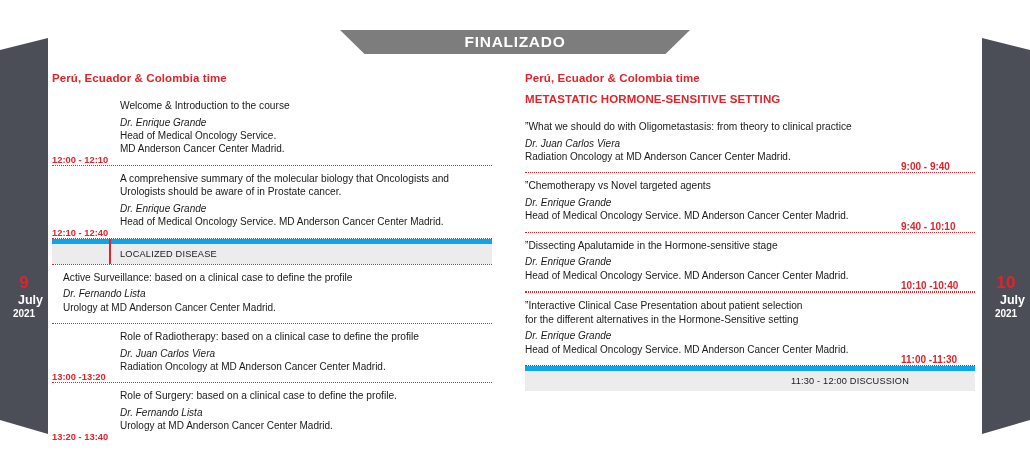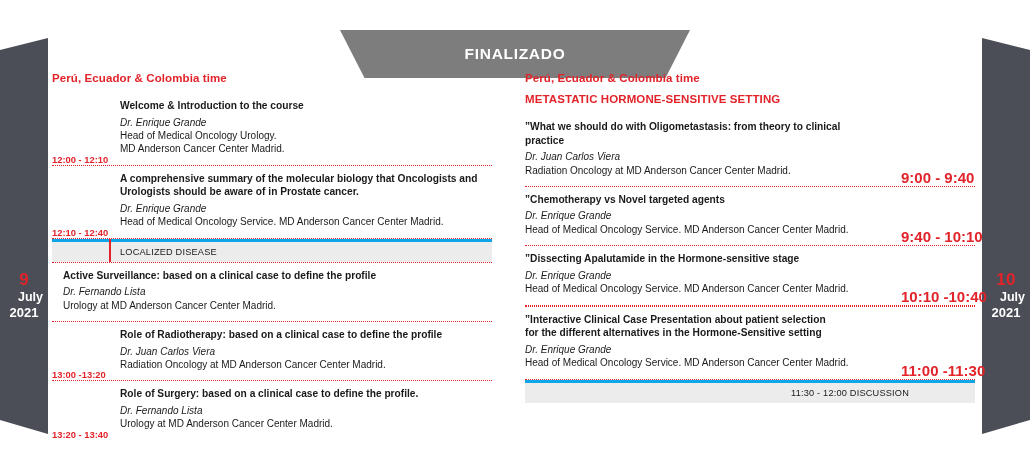--- a/index.html
+++ b/index.html
@@ -50,31 +50,31 @@
     letter-spacing: .2px;
   }
   .date-month {
     color: #ffffff;
     font-size: 12.5px;
     font-weight: bold;
     padding-left: 13px;
   }
   .date-year {
     color: #ffffff;
-    font-size: 13px;
+    font-size: 10px;
     font-weight: bold;
   }
 
   
   .status-ribbon {
     position: absolute;
     left: 340px;
     top: 30px;
     width: 350px;
-    height: 48px;
+    height: 24px;
     background: #7d7d7d;
     clip-path: polygon(0 0, 100% 0, 93% 100%, 7% 100%);
     display: flex;
     align-items: center;
     justify-content: center;
   }
   .status-ribbon span {
     color: #ffffff;
     font-size: 15.5px;
     font-weight: bold;
@@ -137,30 +137,30 @@
   }
   .session-right .s-rail {
     flex: 0 0 2px;
     width: 2px;
     background: #e2232a;
   }
   .session-right .s-time {
     width: 74px;
     flex: 0 0 74px;
     color: #e2232a;
-    font-size: 15px;
+    font-size: 10px;
     font-weight: bold;
     padding-top: 9px;
     padding-left: 11px;
     white-space: nowrap;
   }
 
   .s-title {
     font-size: 10.2px;
-    font-weight: bold;
+    font-weight: normal;
     color: #1a1a1a;
     line-height: 1.33;
   }
   .s-speaker {
     font-size: 10px;
     font-style: italic;
     color: #1a1a1a;
     line-height: 1.35;
     margin-top: 3px;
   }
@@ -173,21 +173,21 @@
   
   .sep-dotted {
     height: 0;
     border-top: 1.5px dotted #e2232a;
   }
   .sep-wrap { position: relative; }
 
   
   .band {
     background: #ececec;
-    border-top: 3px solid #0ea5e9;
+    border-top: 5px solid #0ea5e9;
     height: 20px;
     display: flex;
     align-items: center;
   }
   .band-label-left {
     font-size: 9.2px;
     color: #1a1a1a;
     padding-left: 68px;
     letter-spacing: .2px;
   }
@@ -231,21 +231,21 @@
 
 <div class="col col-left">
   <div class="col-time-label">Perú, Ecuador &amp; Colombia time</div>
   <div id="left-rows">
       <div class="session session-left">
         <div class="s-time">12:00 - 12:10</div>
         <div class="s-rail"></div>
         <div class="s-body">
           <div class="s-title">Welcome &amp; Introduction to the course</div>
           <div class="s-speaker">Dr. Enrique Grande</div>
-          <div class="s-affil">Head of Medical Oncology Urology.</div>
+          <div class="s-affil">Head of Medical Oncology Service.</div>
           <div class="s-affil">MD Anderson Cancer Center Madrid.</div>
         </div>
       </div>
       <div class="sep-dotted"></div>
       <div class="session session-left">
         <div class="s-time">12:10 - 12:40</div>
         <div class="s-rail"></div>
         <div class="s-body">
           <div class="s-title">A comprehensive summary of the molecular biology that Oncologists and Urologists should be aware of in Prostate cancer.</div>
           <div class="s-speaker">Dr. Enrique Grande</div>

